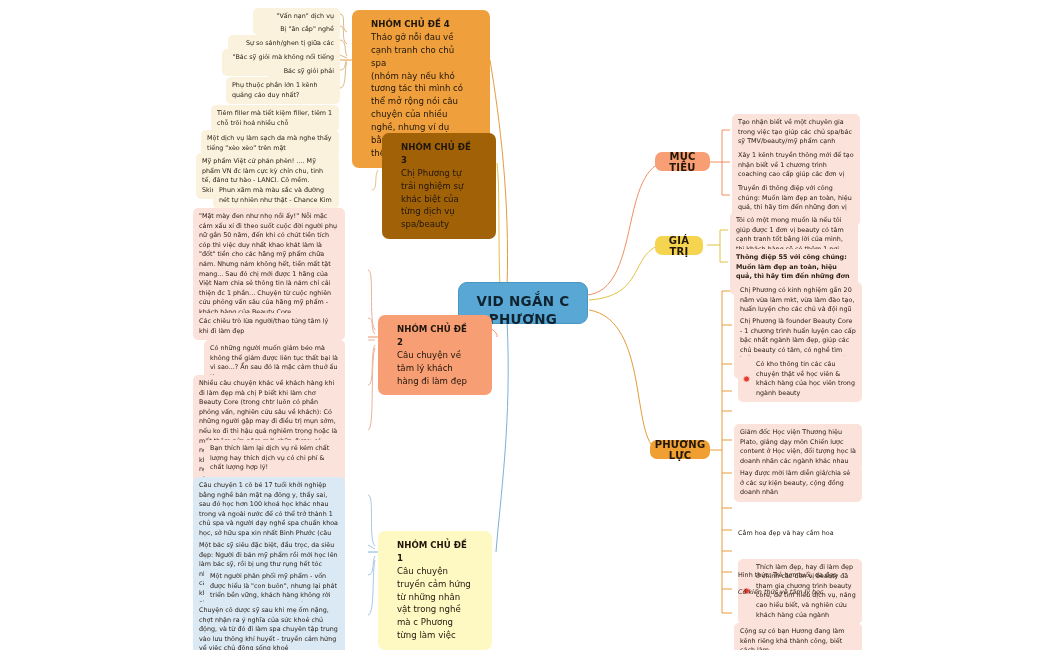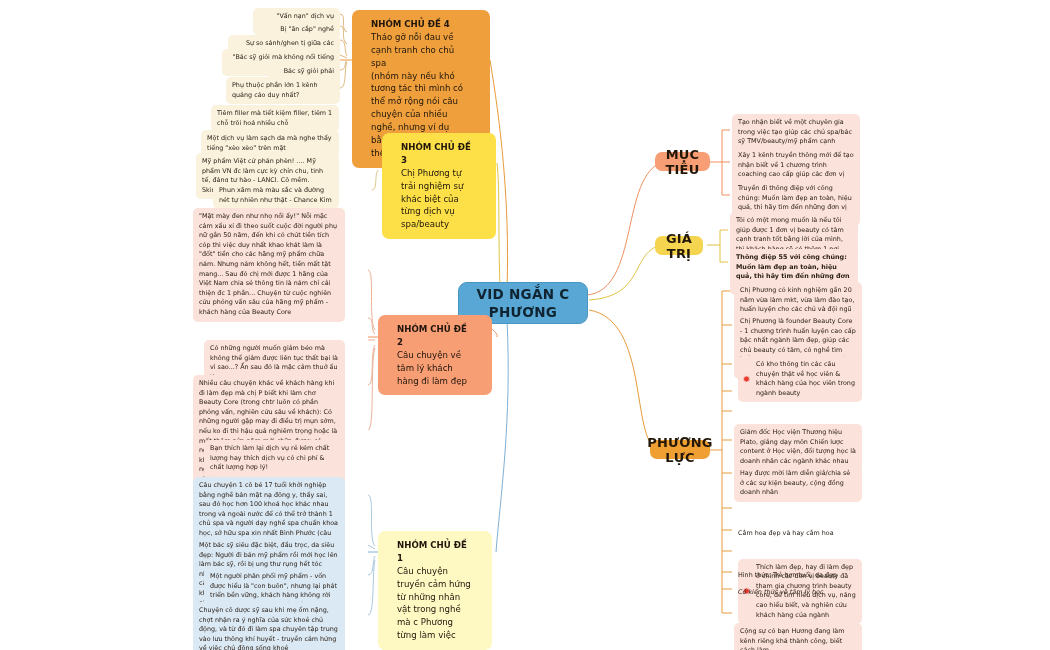--- a/index.html
+++ b/index.html
@@ -14,39 +14,39 @@
   #canvas { position:absolute; inset:0; }
   svg.links { position:absolute; left:0; top:0; width:1050px; height:650px; pointer-events:none; }
 
   .node { position:absolute; }
 
   
   .center-node {
     background:#59a7d4; border:1px solid #4a95c2; border-radius:9px;
     color:#0f2430; font-size:13.5px; font-weight:700; letter-spacing:.3px;
     text-align:center; line-height:1.35; padding:9px 10px;
-    display:flex; align-items:center; justify-content:center;
+    display:flex; justify-content:center;
   }
 
   
   .group-box {
     border-radius:7px; padding:6px 8px; line-height:1.42;
     font-size:7.8px; color:#20160c;
   }
   .group-box .gtitle { font-weight:700; display:block; }
   .group-orange-strong { background:#efa03c; }
-  .group-yellow { background:#fde047; }
+  .group-yellow { background:#a16207; }
   .group-salmon { background:#f79e75; }
   .group-blue { background:#fef9c3; }
 
   .group-box.big { font-size:8.6px; line-height:1.5; padding:8px 19px; }
 
   
   .pill {
-    border-radius:7px; padding:5px 9px; font-size:13px; font-weight:700;
+    border-radius:7px; padding:5px 9px; font-size:10px; font-weight:700;
     color:#231708; letter-spacing:.2px; text-align:center;
     display:flex; align-items:center; justify-content:center;
   }
   .pill-salmon { background:#f79e75; }
   .pill-yellow { background:#f5d44f; }
   .pill-orange { background:#f0a033; }
 
   
   .leaf {
     border-radius:5px; padding:4px 6px;
@@ -179,20 +179,22 @@
   <div class="node leaf leaf-cream" style="left:213px; top:182px; width:126px;">
     <span>Phun xăm mà màu sắc và đường nét tự nhiên như thật - Chance Kim</span></div>
 
   <div class="node group-box group-salmon big" style="left:378px; top:315px; width:114px;">
     <span class="gtitle">NHÓM CHỦ ĐỀ 2</span>
     <span>Câu chuyện về tâm lý khách hàng đi làm đẹp</span>
   </div>
 
   <div class="node leaf leaf-pink" style="left:193px; top:208px; width:152px;">
     <span>"Mặt mày đen như nhọ nồi ấy!" Nỗi mặc cảm xấu xí đi theo suốt cuộc đời người phụ nữ gần 50 năm, đến khi có chút tiền tích cóp thì việc duy nhất khao khát làm là "đốt" tiền cho các hãng mỹ phẩm chữa nám. Nhưng nám không hết, tiền mất tật mang... Sau đó chị mới được 1 hãng của Việt Nam chia sẻ thông tin là nám chỉ cải thiện đc 1 phần... Chuyện từ cuộc nghiên cứu phỏng vấn sâu của hãng mỹ phẩm - khách hàng của Beauty Core</span></div>
+  <div class="node leaf leaf-pink" style="left:193px; top:313px; width:152px;">
+    <span>Các chiêu trò lừa người/thao túng tâm lý khi đi làm đẹp</span></div>
   <div class="node leaf leaf-pink" style="left:204px; top:340px; width:141px;">
     <span>Có những người muốn giảm béo mà không thể giảm được liên tục thất bại là vì sao...? Ẩn sau đó là mặc cảm thuở ấu thơ</span></div>
   <div class="node leaf leaf-pink" style="left:193px; top:375px; width:152px;">
     <span>Nhiều câu chuyện khác về khách hàng khi đi làm đẹp mà chị P biết khi làm chơ Beauty Core (trong chtr luôn có phần phỏng vấn, nghiên cứu sâu về khách): Có những người gặp may đi điều trị mụn sớm, nếu ko đi thì hậu quả nghiêm trọng hoặc là mất thêm nửa năm mới chữa được; có người đi sửa mũi 15 lần, có người bị hoại tử khi đi làm filler... Qua đó nói lên cái tầm người điều trị, và ng xem rút ra bài học là phải tìm ng điều trị có tâm.</span></div>
   <div class="node leaf leaf-pink" style="left:204px; top:440px; width:141px;">
     <span>Bạn thích làm lại dịch vụ rẻ kém chất lượng hay thích dịch vụ có chi phí  &amp; chất lượng hợp lý!</span></div>
 
   <div class="node group-box group-blue big" style="left:378px; top:531px; width:114px;">
     <span class="gtitle">NHÓM CHỦ ĐỀ 1</span>
     <span>Câu chuyện truyền cảm hứng từ những nhân vật trong nghề mà c Phương từng làm việc</span>

